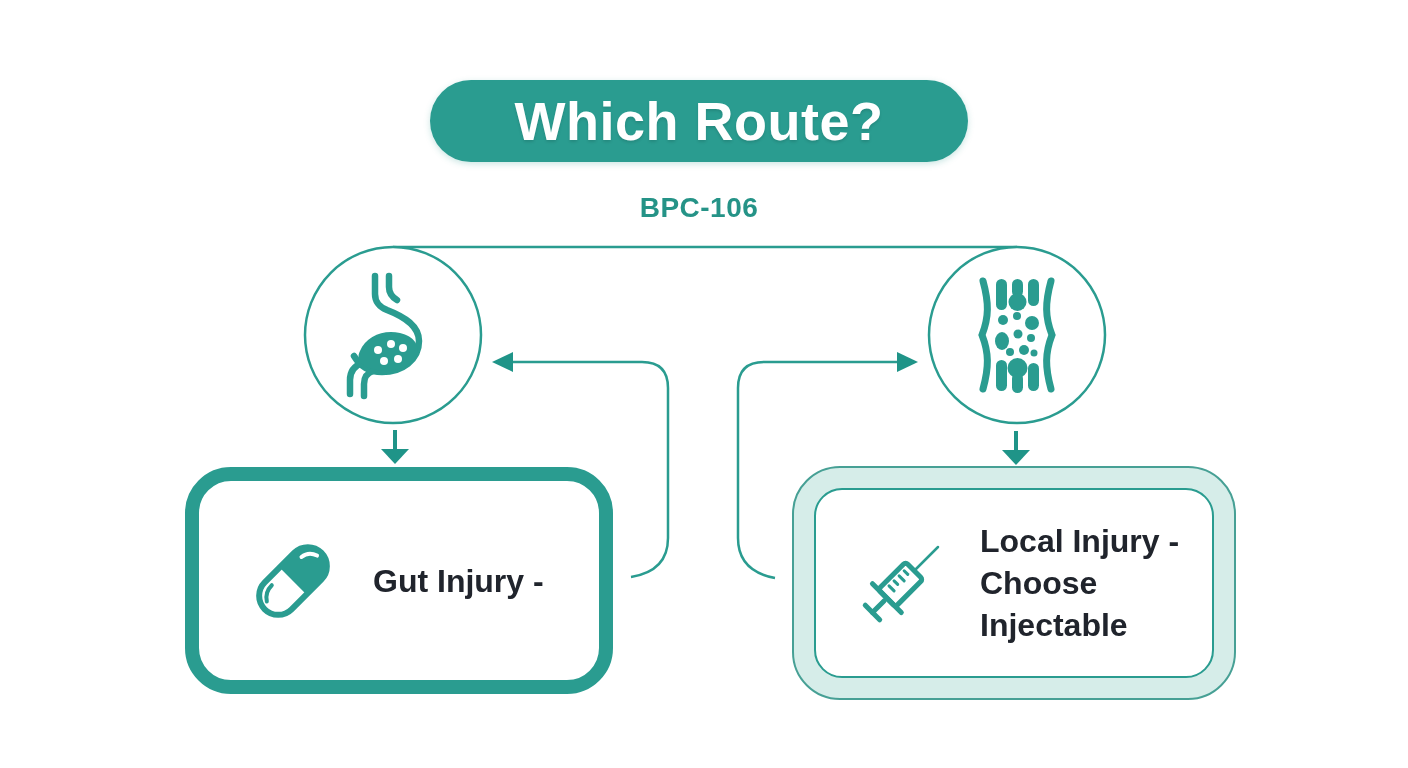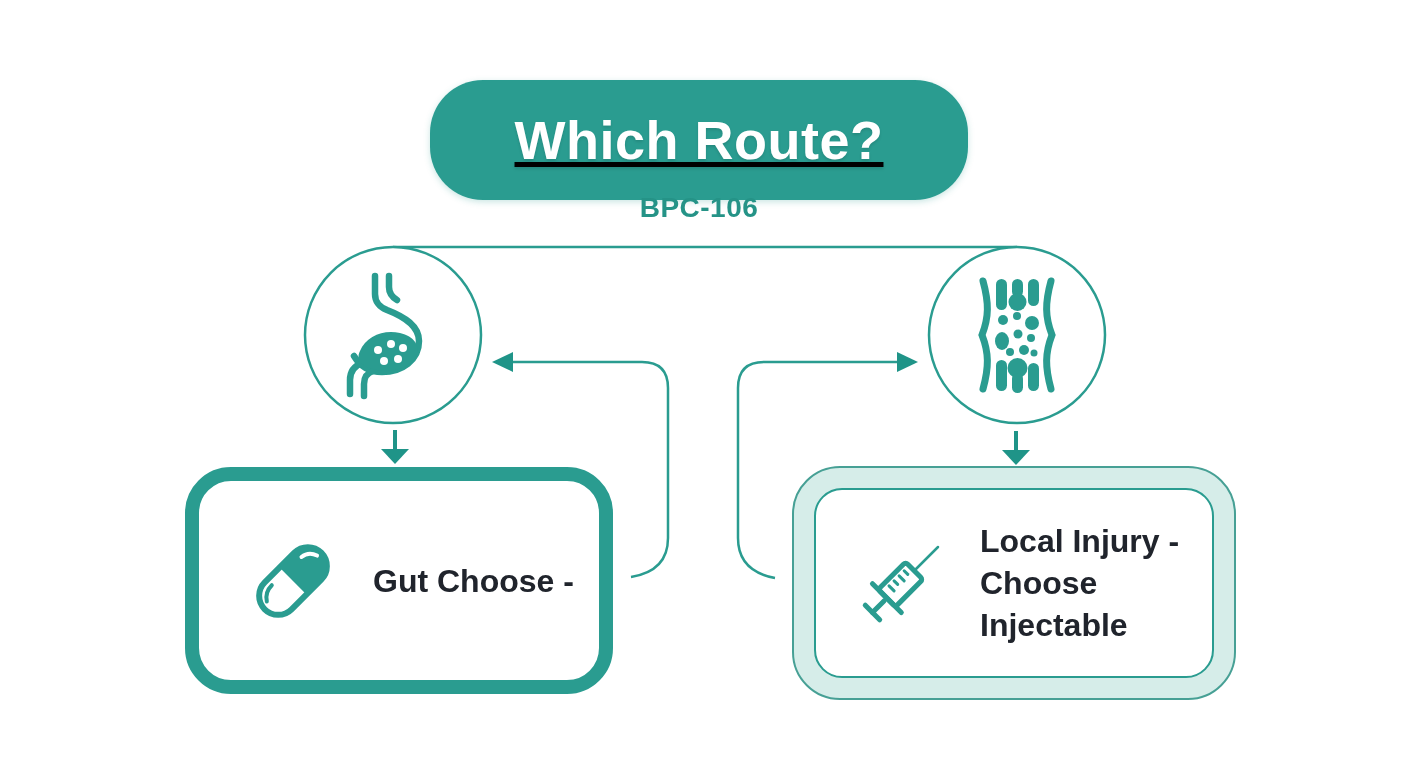--- a/index.html
+++ b/index.html
@@ -6,26 +6,25 @@
   body{
     width:1408px;height:768px;
     background:#ffffff;
     font-family:"Liberation Sans", sans-serif;
     position:relative;overflow:hidden;
   }
   .canvas{position:absolute;inset:0;}
   svg.overlay{position:absolute;left:0;top:0;width:1408px;height:768px;}
 
   .banner{
-    position:absolute;left:430px;top:80px;width:538px;height:120px;
+    position:absolute;left:430px;top:80px;width:538px;height:82px;
     background:var(--accent,#2a9c90);
     border-radius:53px;
     display:flex;align-items:center;justify-content:center;
     box-shadow:0 2px 6px rgba(42,156,144,0.25);
-    text-decoration:underline;
   }
   .banner-title{
     color:#ffffff;font-size:54px;font-weight:bold;letter-spacing:0.5px;
     text-shadow:0 2px 3px rgba(0,0,0,0.12);
   }
   .subtitle{
     position:absolute;left:430px;top:192px;width:538px;
     text-align:center;font-size:28px;font-weight:bold;
     color:var(--subtitle,#259387);letter-spacing:0.5px;
   }
@@ -142,21 +141,21 @@
   <div class="card-oral">
     <svg class="card-icon" width="100" height="104" viewBox="0 0 100 100">
       <g transform="rotate(45 50 50)">
         <rect x="31" y="10" width="38" height="80" rx="19" fill="#ffffff" stroke="#2a9c90" stroke-width="6"></rect>
         <path d="M31 50 V29 A19 19 0 0 1 69 29 V50 Z" fill="#2a9c90"></path>
         <path d="M39 27 Q40 18 49 15" stroke="#ffffff" stroke-width="4" fill="none" stroke-linecap="round"></path>
         <path d="M38 68 Q38 78 46 83" stroke="#2a9c90" stroke-width="4" fill="none" stroke-linecap="round"></path>
       </g>
     </svg>
     <div class="card-label">
-      <span>Gut Choose -</span><br>
+      <span>Gut Injury -</span><br>
     </div>
   </div>
 
   <div class="card-injectable-outer">
     <div class="card-injectable-inner">
       <svg class="card-icon" width="112" height="112" viewBox="0 0 110 110">
         <g transform="rotate(-45 55 55)" stroke="#2a9c90" fill="none" stroke-linecap="round">
           <line x1="72" y1="55" x2="105" y2="55" stroke-width="2.5"></line>
           <rect x="34" y="43" width="38" height="24" rx="3" stroke-width="5"></rect>
           <line x1="44" y1="48" x2="44" y2="55" stroke-width="3"></line>

